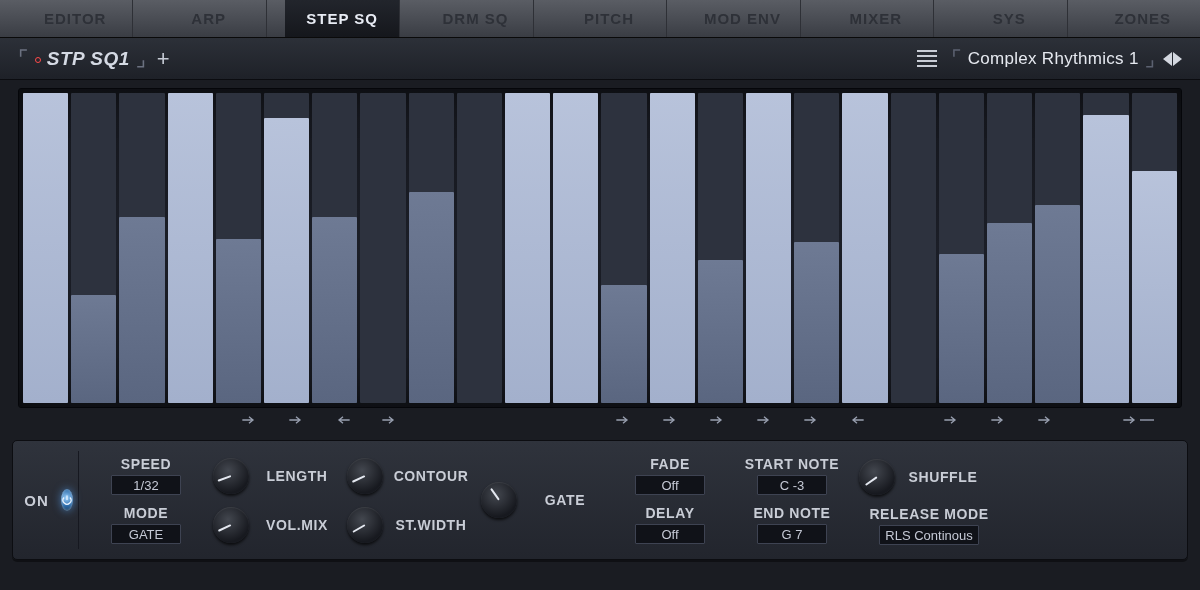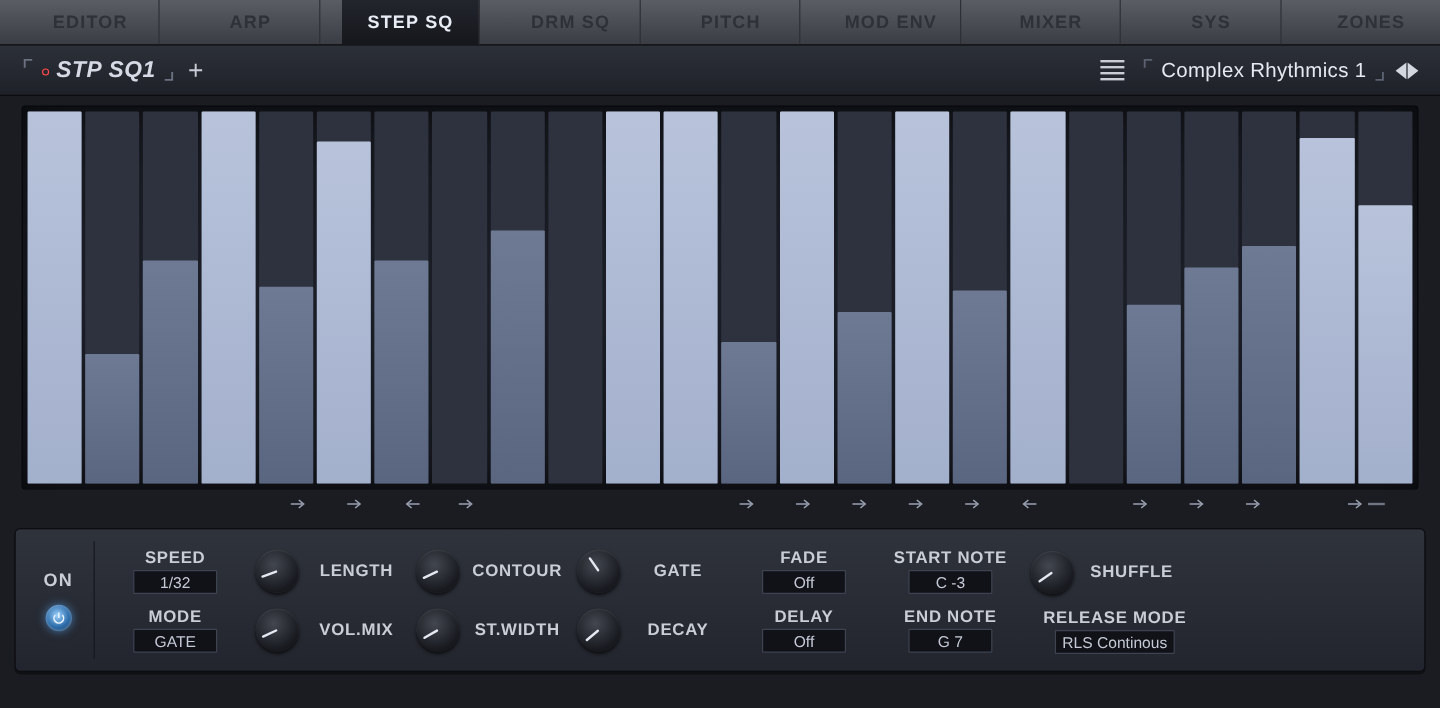--- a/index.html
+++ b/index.html
@@ -39,21 +39,21 @@
   .step.dark  .val { background:linear-gradient(#6e7a94,#5a6680); }
 
   .arrowrow { height:22px; display:flex; gap:3px; padding:2px 22px 0 22px; }
   .acol { flex:1; display:flex; align-items:center; justify-content:center; }
   .ar { width:16px; height:12px; }
   .ar svg { width:100%; height:100%; display:block; }
   .dash { width:14px; height:2px; background:#707584; }
 
   
   .panel { margin:10px 12px 0 12px; height:120px; background:linear-gradient(#2f333c,#22252d); border:1px solid #0c0d11; border-radius:5px; display:flex; align-items:stretch; padding:10px 16px; gap:12px; box-shadow: 0 2px 0 rgba(0,0,0,0.4);}
-  .onblk { width:50px; display:flex; flex-direction:column; align-items:center; justify-content:center; gap:12px; border-right:1px solid #161820; padding-right:10px;}
+  .onblk { width:50px; display:flex; flex-direction:row; align-items:center; justify-content:center; gap:12px; border-right:1px solid #161820; padding-right:10px;}
   .onblk .lbl { font-size:15px; font-weight:700; color:#c9cdd6; letter-spacing:1px;}
   .pwr { width:22px; height:22px; border-radius:50%; background:radial-gradient(circle at 45% 40%, #9fd3ff, #2a6aa8 55%, #0f2a44 100%); display:flex; align-items:center; justify-content:center; box-shadow:0 0 8px rgba(90,170,255,0.6), inset 0 0 3px rgba(255,255,255,0.5); cursor:pointer;}
   .pwr svg { width:12px; height:12px; display:block;}
 
   .col { display:flex; flex-direction:column; justify-content:space-around; }
   .col .row { display:flex; align-items:center; gap:10px; height:44px;}
   .plabel { font-size:14px; font-weight:700; color:#c9cdd6; letter-spacing:0.6px; text-align:center;}
   .valbox { min-width:70px; height:20px; background:#101218; border:1px solid #3e4352; font-size:13px; color:#c5c9d5; display:flex; align-items:center; justify-content:center; border-radius:1px; cursor:pointer;}
   .valbox.wide { min-width:100px; }
 
@@ -362,24 +362,20 @@
       <div class="knob" style="--ang:-120deg"></div>
       <div class="klabelwrap"><span class="klabel">ST.WIDTH</span></div>
     </div>
   </div>
 
   <div class="col">
     <div class="row kgroup">
       <div class="knob" style="--ang:-35deg"></div>
       <div class="klabelwrap"><span class="klabel">GATE</span></div>
     </div>
-    <div class="row kgroup">
-      <div class="knob" style="--ang:-130deg"></div>
-      <div class="klabelwrap"><span class="klabel">DECAY</span></div>
-    </div>
   </div>
 
   <div class="col">
     <div class="stack">
       <span class="plabel">FADE</span>
       <div class="valbox">Off</div>
     </div>
     <div class="stack">
       <span class="plabel">DELAY</span>
       <div class="valbox">Off</div>

